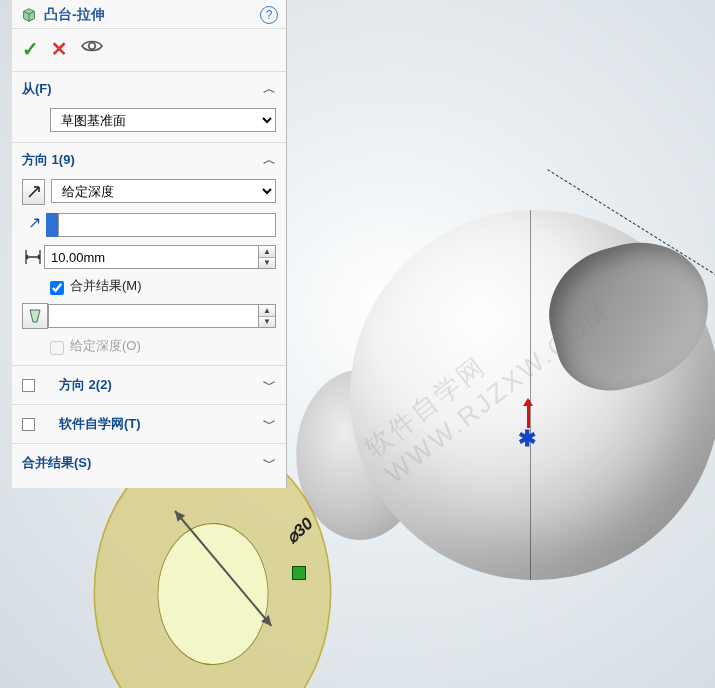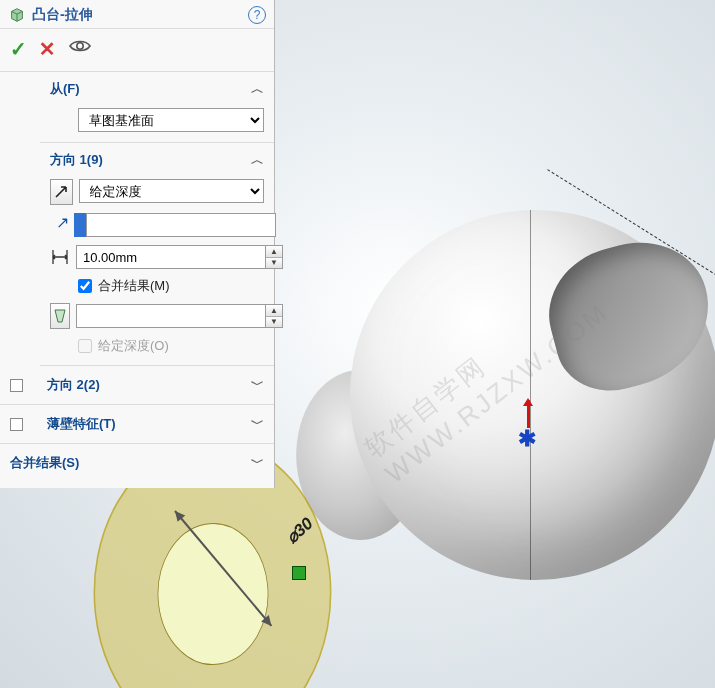--- a/index.html
+++ b/index.html
@@ -144,21 +144,21 @@
     font-size: 26px;
     color: rgba(130,130,130,0.22);
     transform: rotate(-38deg);
     letter-spacing: 3px;
     pointer-events:none;
   }
 
   
   .panel {
     position: absolute;
-    top: 0; left: 0;
+    top: 0; left: 12px;
     width: 275px;
     background: #f8f8f8;
     border-right: 1px solid #b8b8b8;
     padding-bottom: 6px;
   }
   .panel-header {
     display: flex;
     align-items: center;
     gap: 6px;
     padding: 6px 8px 4px 8px;
@@ -179,21 +179,20 @@
     display:flex; gap:12px; padding:8px 10px 10px 10px;
     border-bottom: 1px solid #dcdcdc;
   }
   .ok-icon { color:#2e9e2e; font-size:20px; font-weight:bold; cursor:pointer; }
   .cancel-icon { color:#d63838; font-size:20px; font-weight:bold; cursor:pointer; }
   .eye-icon { width:24px; height:18px; cursor:pointer; }
   .eye-icon svg { width:24px; height:18px; stroke:#555; fill:none; stroke-width:1.6; }
 
   .section {
     border-bottom:1px solid #dcdcdc;
-    margin-left:40px;
   }
   .section-head {
     display:flex; align-items:center; justify-content:space-between;
     padding:8px 10px 6px 10px;
     font-weight:bold; color:#134a8e;
     cursor:pointer;
   }
   .chev { color:#6b6b6b; font-size:13px; }
   .section-body { padding: 4px 10px 10px 10px; display:flex; flex-direction:column; gap:8px; }
 
@@ -215,29 +214,29 @@
     display:flex; align-items:center; justify-content:center;
     cursor:pointer; font-size:14px;
   }
   .pointer-icon { width:18px; height:20px; color:#184f9c; font-size:16px; padding-left:6px; }
   .ext-input {
     flex:1; height:26px; border:1px solid #7a7a7a; background:#fff;
   }
   .sel-box-wrap { display:flex; align-items:stretch; }
   .sel-blue-bar { width:12px; background:#2f72d4; }
   
-  .dim-row { display:flex; align-items:center; gap:6px; }
+  .dim-row { display:flex; align-items:center; gap:0; }
   .dim-icon { width:22px; display:flex; justify-content:center; }
   .spinner-wrap { flex:1; display:flex; height:24px; }
   .spinner-wrap input { flex:1; border-right:none; }
   .spinner-btns { width:18px; display:flex; flex-direction:column; border:1px solid #9a9a9a; }
   .spinner-btns div { flex:1; background:linear-gradient(#fff,#e2e2e2); font-size:8px; display:flex; align-items:center; justify-content:center; cursor:pointer; color:#444; }
   .spinner-btns div:first-child { border-bottom:1px solid #b0b0b0; }
 
-  .check-row { display:flex; align-items:center; gap:6px; padding-left:28px; color:#222; }
+  .check-row { display:flex; align-items:flex-end; gap:6px; padding-left:28px; color:#222; }
   .check-row.disabled { color:#a0a0a0; }
   input[type=checkbox] { width:14px; height:14px; }
 
   .draft-icon {
     width:26px; height:26px; border:1px solid #9a9a9a;
     background:linear-gradient(#fff,#e6e6e6);
     display:flex; align-items:center; justify-content:center; cursor:pointer;
   }
 
   .collapsible-row {
@@ -382,21 +381,21 @@
   </div>
 
   <div class="collapsible-row">
     <span class="chk-exp"></span>
     <span>方向 2(2)</span>
     <span class="chev-r">﹀</span>
   </div>
 
   <div class="collapsible-row">
     <span class="chk-exp"></span>
-    <span>薄壁特征(T)</span>
+    <span>软件自学网(T)</span>
     <span class="chev-r">﹀</span>
   </div>
 
   <div class="collapsible-row" style="border-bottom:none;">
     <span>合并结果(S)</span>
     <span class="chev-r">﹀</span>
   </div>
 
 </div>
 

